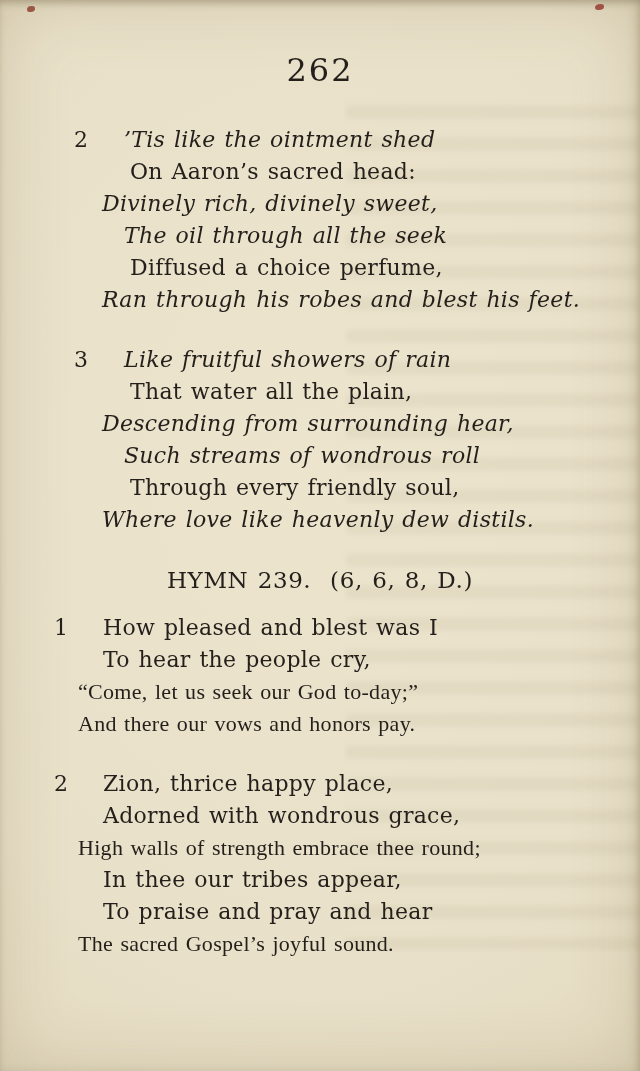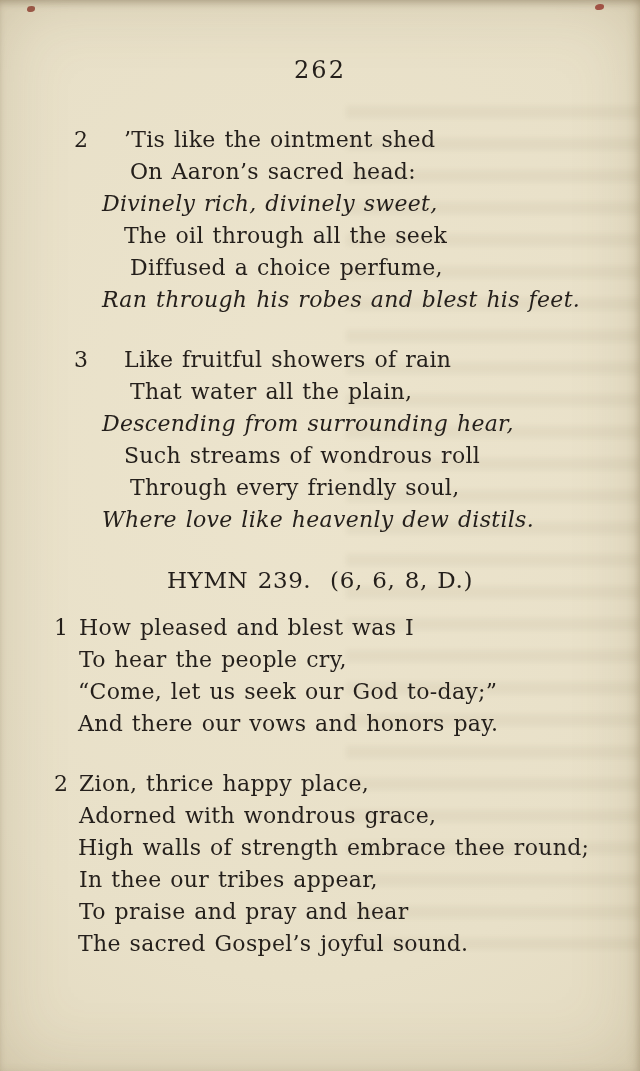--- a/index.html
+++ b/index.html
@@ -45,40 +45,40 @@
     background: #8a3a2a;
     border-radius: 60% 40% 55% 45%;
     opacity: 0.8;
   }
   .speck.tl { top: 6px; left: 27px; width: 8px; height: 6px; }
   .speck.tr { top: 4px; right: 36px; width: 9px; height: 6px; background:#94352a; }
 
   .page-number {
     padding-top: 54px;
     text-align: center;
-    font-size: 24px;
+    font-size: 32px;
     letter-spacing: 2px;
   }
 
   .verse {
     position: relative;
     margin-bottom: 28px;
   }
   .verse-first { margin-top: 38px; }
 
   .vnum { position: absolute; top: 0; }
   .secA .vnum { left: 74px; }
   .secB .vnum { left: 54px; }
 
   .line { white-space: nowrap; }
   .secA .line.s { margin-left: 102px; font-style: italic; }
-  .secA .line.m { margin-left: 124px; }
+  .secA .line.m { margin-left: 124px; font-style: italic; }
   .secA .line.m2 { margin-left: 130px; }
-  .secB .line.s { margin-left: 78px; }
-  .secB .line.m { margin-left: 79px; }
+  .secB .line.s { margin-left: 78px; font-family: Liberation Serif, serif; }
+  .secB .line.m { margin-left: 103px; }
   .secB .line.m2 { margin-left: 110px; }
 
   .hymn-heading {
     margin-top: 28px;
     margin-bottom: 16px;
     text-align: center;
     font-size: 23px;
     white-space: pre;
     letter-spacing: 0.6px;
   }

